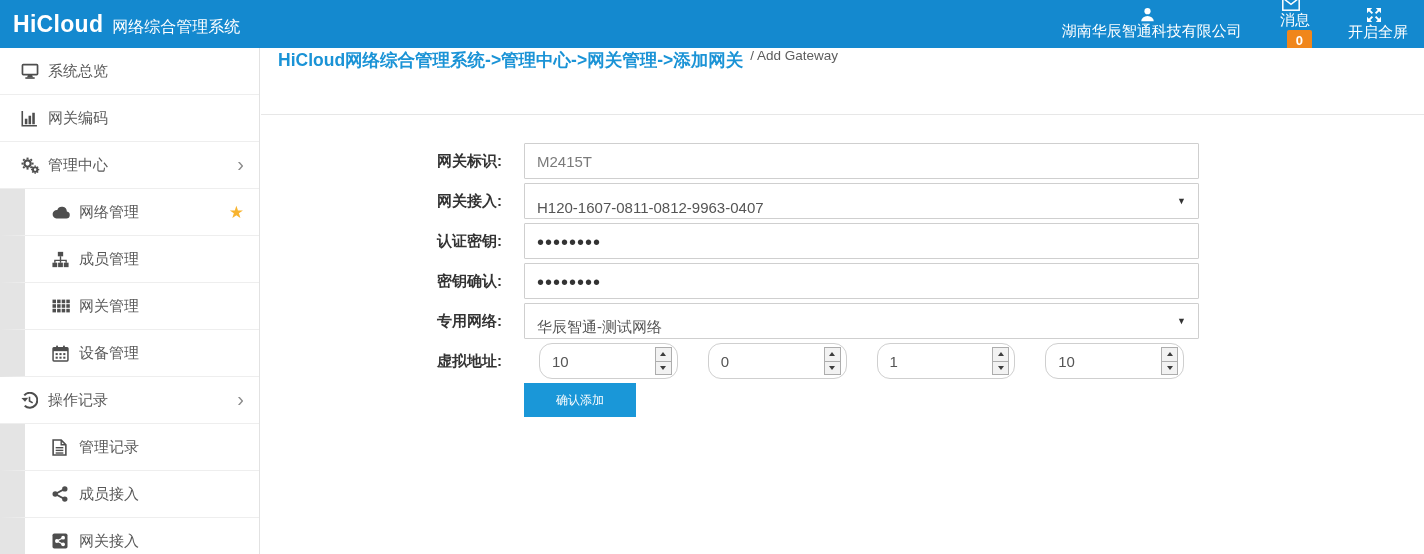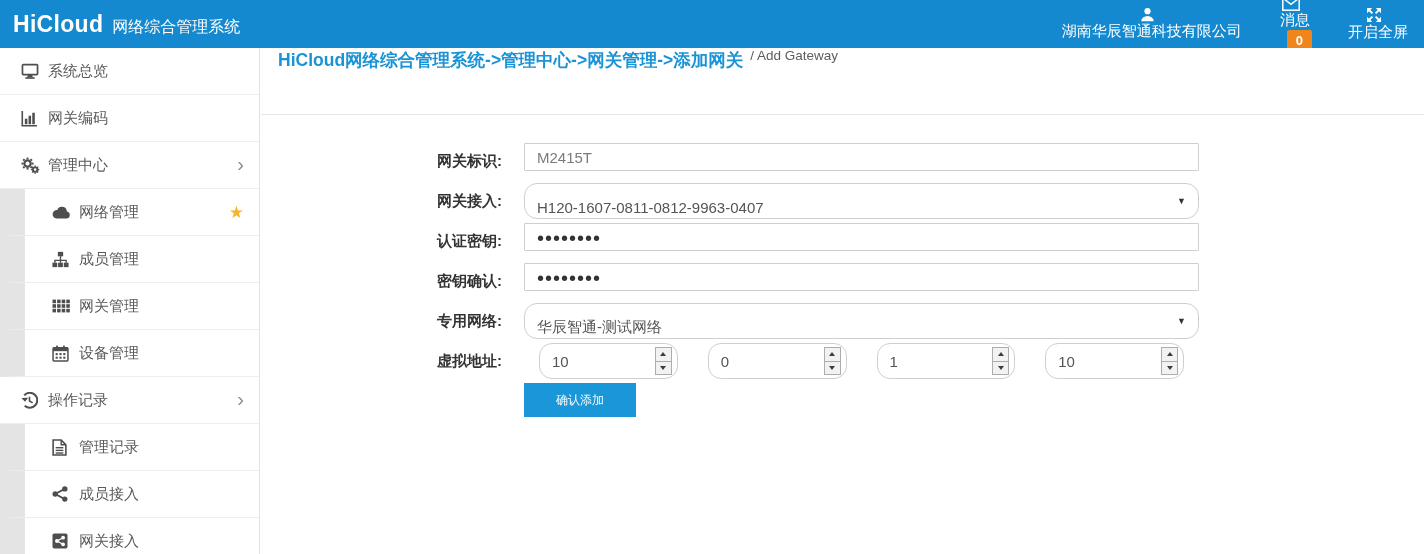--- a/index.html
+++ b/index.html
@@ -55,27 +55,27 @@
   .crumb-suffix { color:#5d5d5d; font-size:13.5px; margin-left:7px; white-space:nowrap; }
   
   .gw-form { padding-top:28px; }
   .form-row { display:flex; margin-bottom:4px; }
   .form-label {
     width:241px; flex-shrink:0; text-align:right; padding-right:22px;
     font-weight:bold; color:#333; font-size:15px; line-height:36px; white-space:nowrap;
   }
   .form-ctrl { width:675px; }
   .text-input {
-    width:100%; height:28px; box-sizing:border-box; border:1px solid #cfcfcf;
+    width:100%; height:36px; box-sizing:border-box; border:1px solid #cfcfcf;
     border-radius:1px; padding:0 12px; font-size:15px; color:#7b7b7b;
     font-family:inherit; outline:none; background:#fff;
   }
   .text-input.masked { font-size:20px; letter-spacing:1px; color:#333; padding-top:2px; }
   .select-box {
-    height:36px; box-sizing:border-box; border:1px solid #cfcfcf; border-radius:13px;
+    height:36px; box-sizing:border-box; border:1px solid #cfcfcf; border-radius:1px;
     display:flex; align-items:center; padding:12px 26px 0 12px; position:relative;
     font-size:15px; color:#555; background:#fff; cursor:pointer;
   }
   .select-text { white-space:nowrap; overflow:hidden; }
   .caret { position:absolute; right:12px; top:50%; transform:translateY(-50%); font-size:9px; color:#333; }
   
   .octet-row { display:flex; width:675px; }
   .octet-col { width:25%; box-sizing:border-box; padding:0 15px; }
   .num-box {
     height:36px; border:1px solid #cfcfcf; border-radius:13px; box-sizing:border-box;

